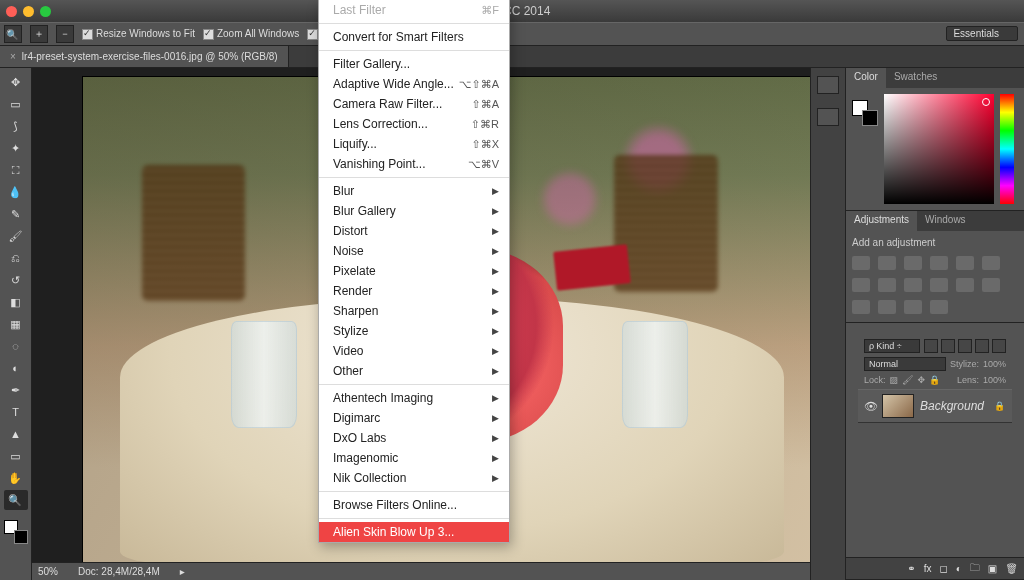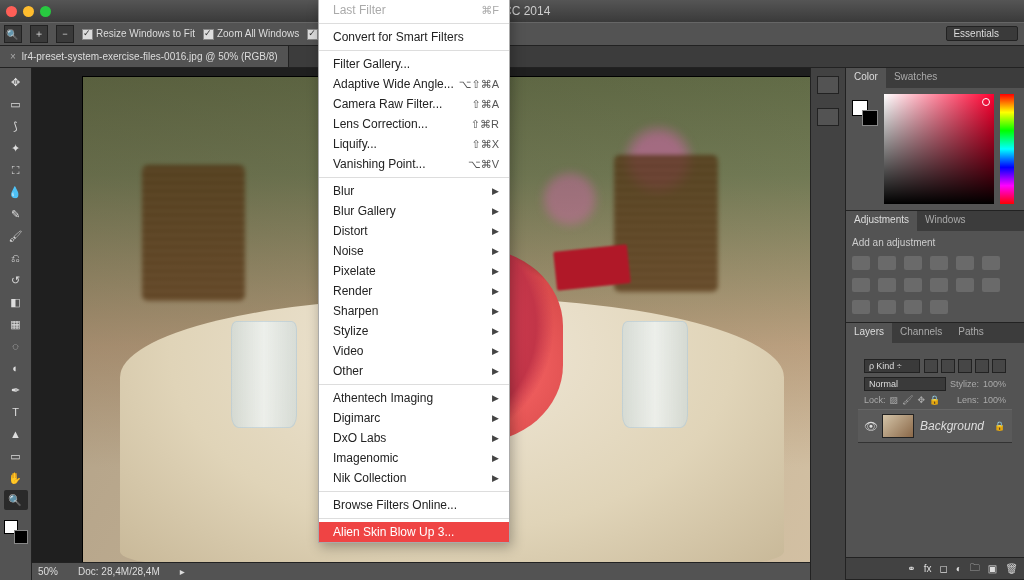--- a/index.html
+++ b/index.html
@@ -244,25 +244,20 @@
           <div class="adj-ico"></div>
           <div class="adj-ico"></div>
           <div class="adj-ico"></div>
           <div class="adj-ico"></div>
           <div class="adj-ico"></div>
         </div>
       </div>
     </div>
 
     <div class="panel" style="flex:1;display:flex;flex-direction:column">
-      <div class="panel-tabs">
-        <div class="ptab active">Layers</div>
-        <div class="ptab">Channels</div>
-        <div class="ptab">Paths</div>
-      </div>
       <div class="layers-body" style="flex:1">
         <div class="layer-controls">
           <div class="lc-row">
             <div class="lc-select"><span style="font-size:9px;margin-right:2px">ρ</span><span>Kind</span> ÷</div>
             <div class="lc-filters">
               <div class="f-ico"></div>
               <div class="f-ico"></div>
               <div class="f-ico"></div>
               <div class="f-ico"></div>
               <div class="f-ico"></div>

